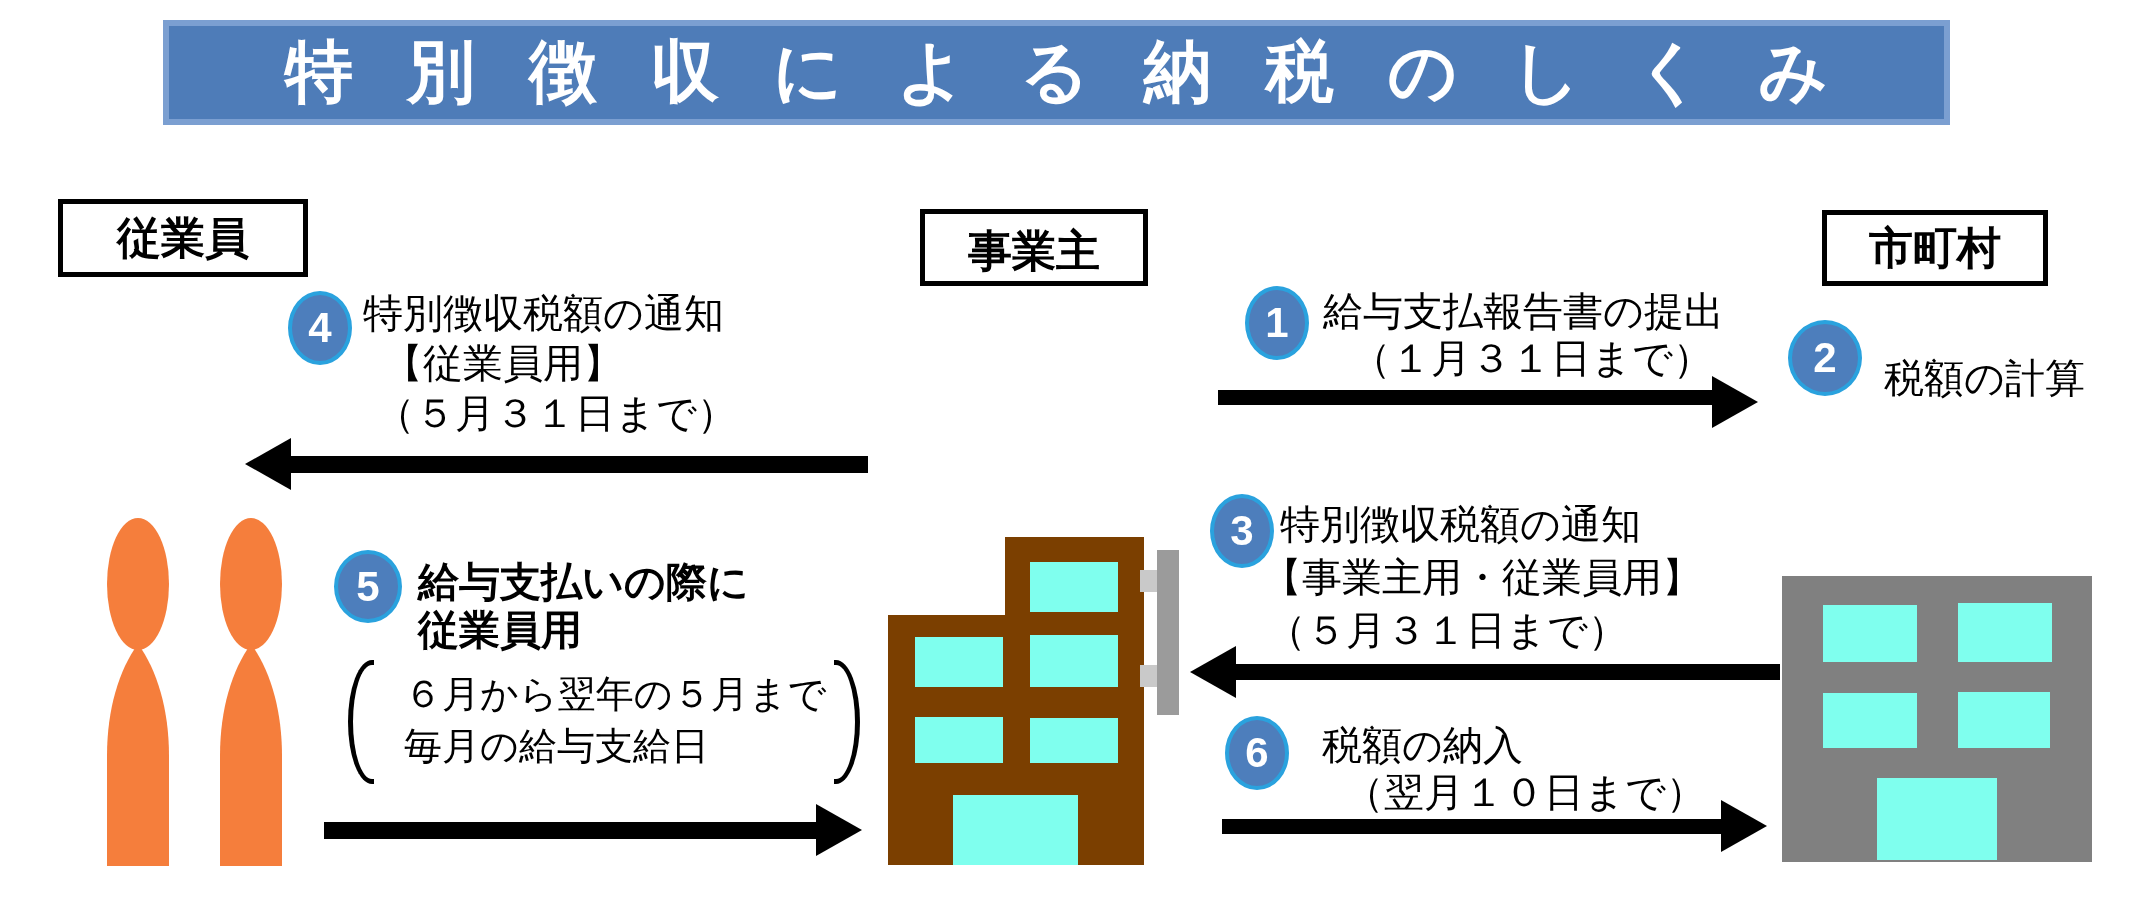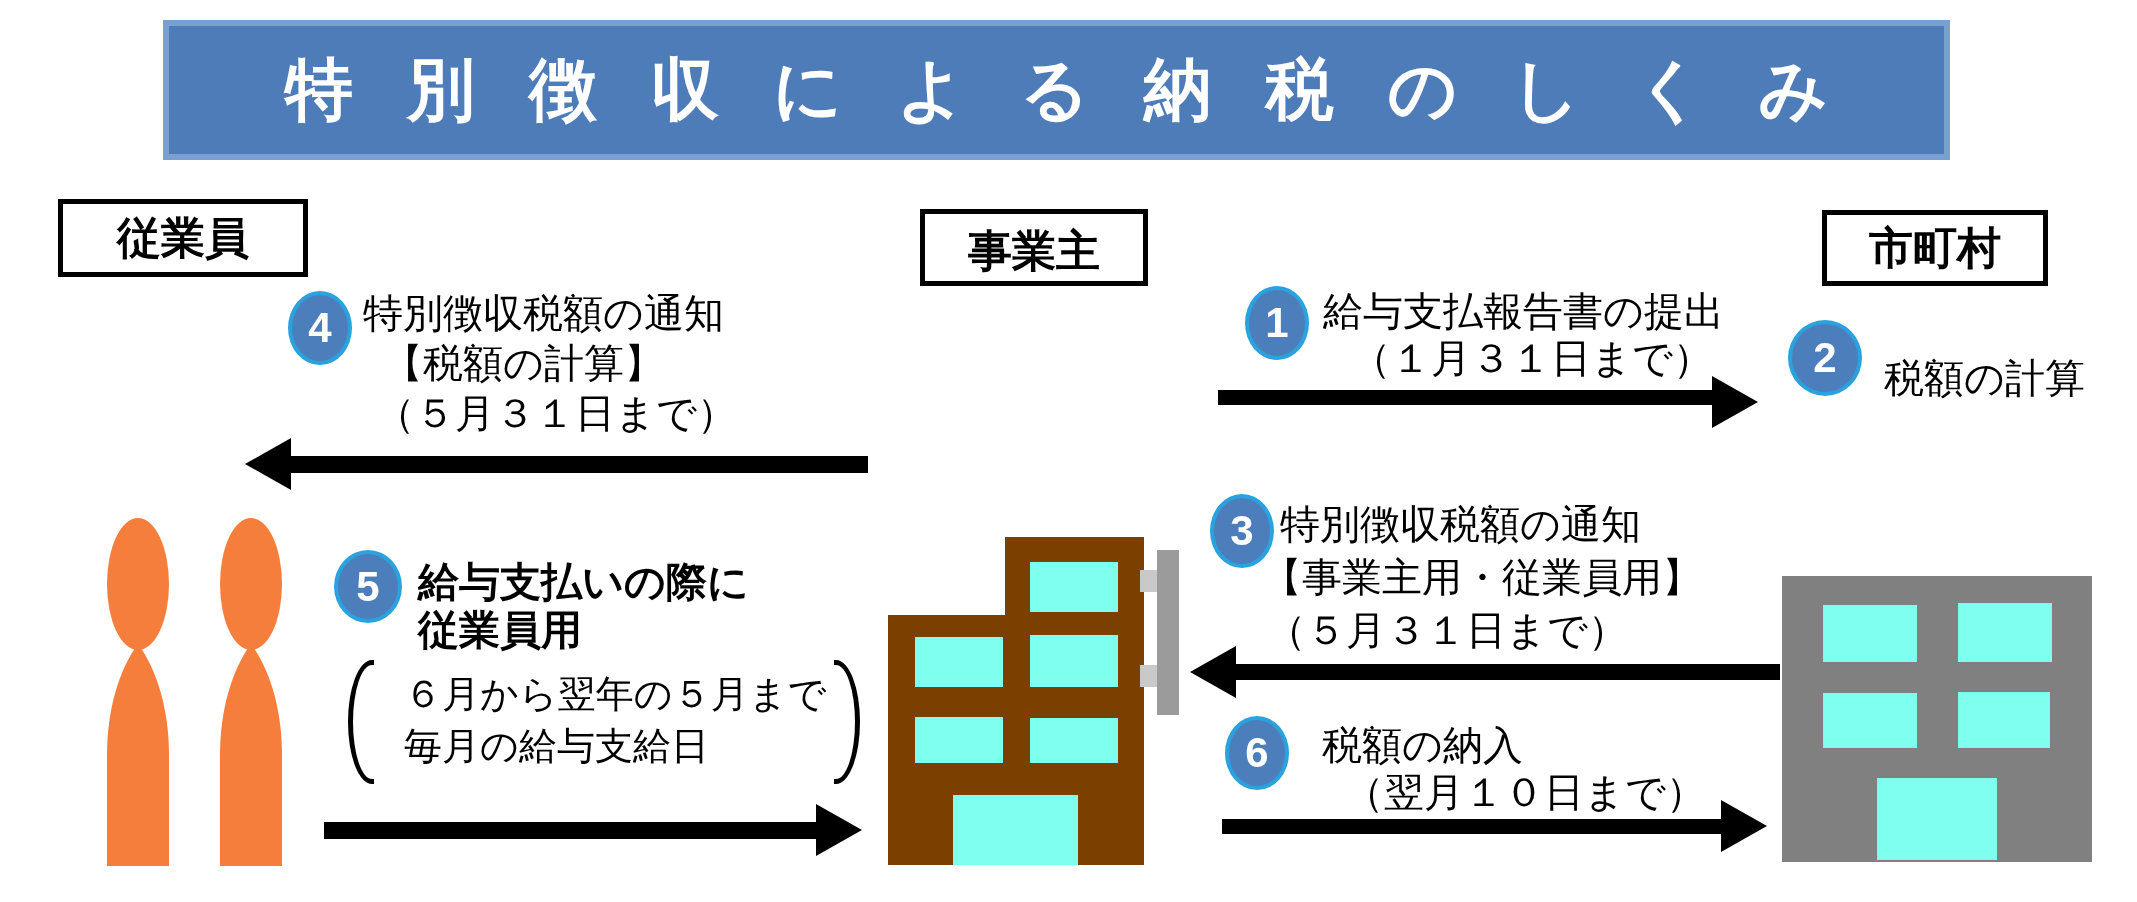--- a/index.html
+++ b/index.html
@@ -7,21 +7,21 @@
     --badge-fill:#4D7EBC; --badge-ring:#2AA2DE;
     --person-orange:#F57E3C; --building-brown:#7B3F00;
     --window-cyan:#7FFFEE; --building-gray:#808080;
     --sign-gray:#9B9B9B; --sign-bracket-gray:#C9C9C9;
     --arrow-black:#000000; --text-black:#000000; --background:#FFFFFF;
   }
   html,body{margin:0;padding:0;background:var(--background);}
   body{font-family:"Liberation Sans","DejaVu Sans",sans-serif;color:var(--text-black);}
   .stage{position:relative;width:2137px;height:902px;background:var(--background);overflow:hidden;}
 
-  .banner{position:absolute;left:163px;top:20px;width:1787px;height:140px;
+  .banner{position:absolute;left:163px;top:20px;width:1787px;height:105px;
     background:var(--banner-fill);border:6px solid var(--banner-border);box-sizing:border-box;
     display:flex;align-items:center;justify-content:center;}
   .banner span{color:#fff;font-weight:bold;font-size:68px;letter-spacing:54px;text-indent:54px;white-space:nowrap;}
 
   .entity-box{position:absolute;background:#fff;border:5px solid #000;box-sizing:border-box;
     display:flex;align-items:center;justify-content:center;font-size:44px;font-weight:bold;}
   .box-employee{left:58px;top:199px;width:250px;height:78px;}
   .box-employer{left:920px;top:209px;width:228px;height:77px;align-items:flex-end;}
   .box-municipality{left:1822px;top:210px;width:226px;height:76px;}
 
@@ -72,21 +72,21 @@
   </div>
   <div class="entity-box box-municipality">
     <span>市町村</span>
   </div>
 
   <div class="badge" style="left:288px;top:291px;">
     <span>4</span>
   </div>
   <div class="steptext" style="left:363px;top:288px;">
     <span class="l">特別徴収税額の通知</span>
-    <span class="l ind20">【税額の計算】</span>
+    <span class="l ind20">【従業員用】</span>
     <span class="l ind12">（５月３１日まで）</span>
   </div>
   <div class="arrow left" style="left:245px;top:438px;width:623px;">
     <span class="head"></span>
     <span class="shaft" style="left:44px;right:0;top:18px;height:17px;"></span>
   </div>
 
   <div class="badge" style="left:1245px;top:286px;">
     <span>1</span>
   </div>

